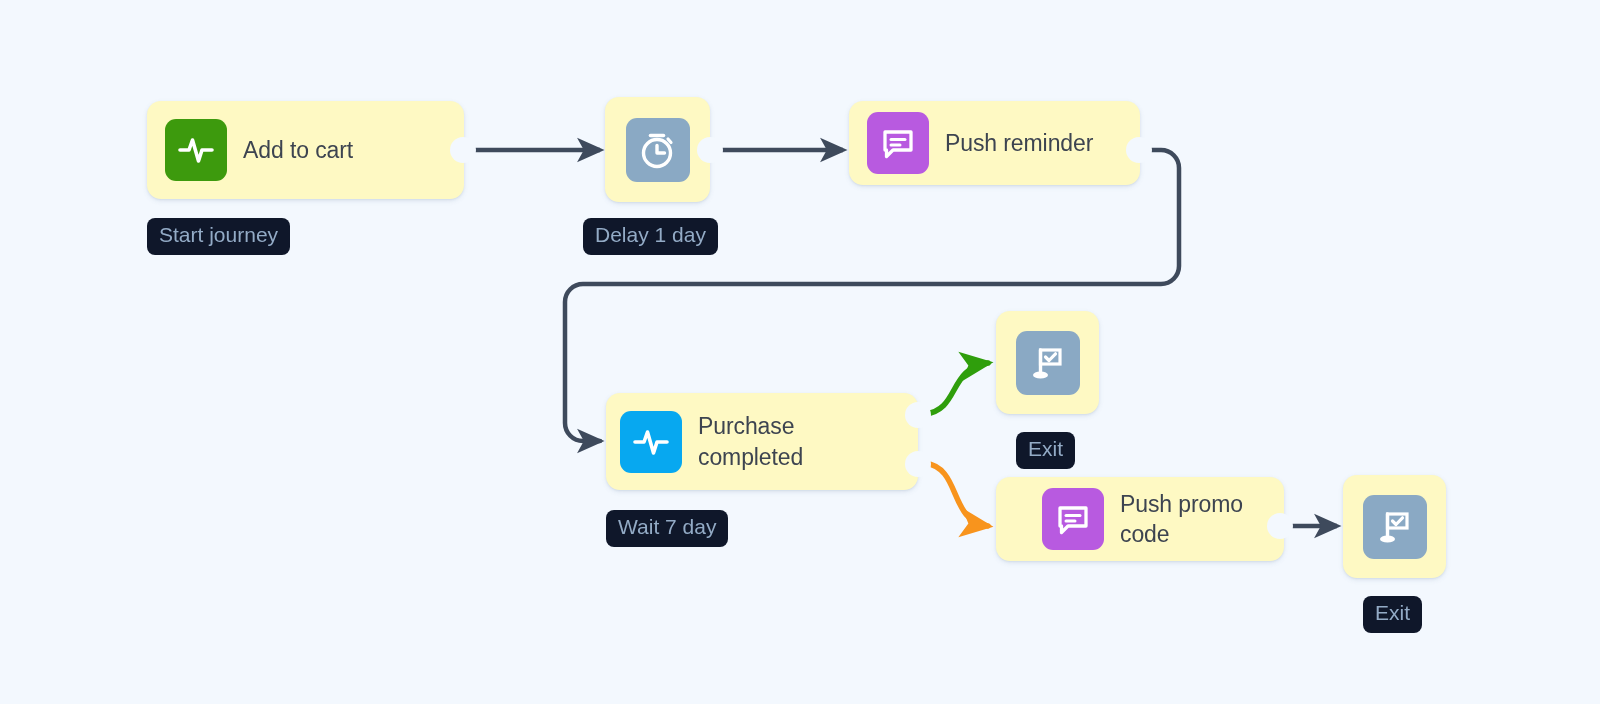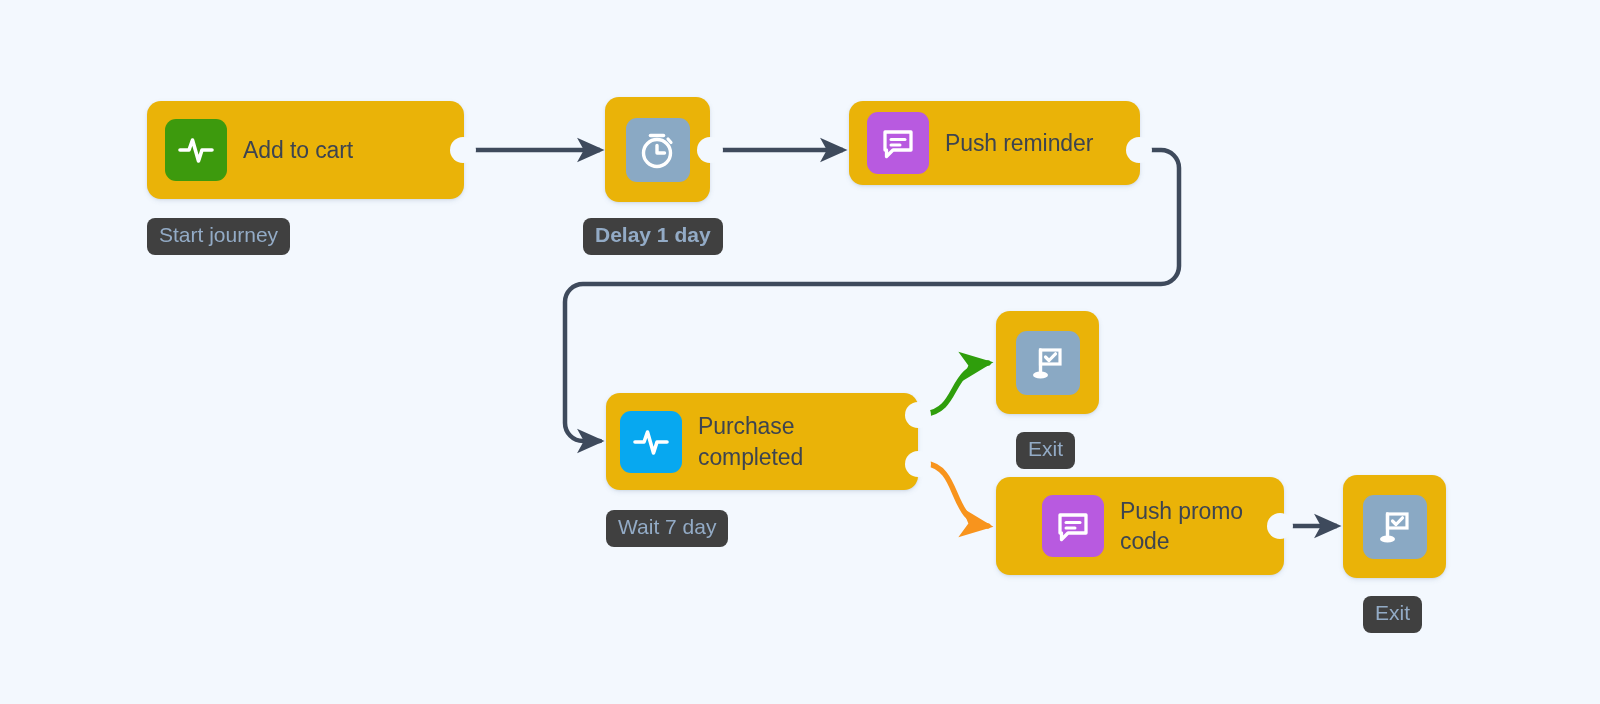--- a/index.html
+++ b/index.html
@@ -25,21 +25,21 @@
     position: absolute;
     left: 0;
     top: 0;
     width: 1600px;
     height: 704px;
     pointer-events: none;
   }
   
   .node {
     position: absolute;
-    background: #eab308;
+    background: #fef9c3;
     border-radius: 14px;
     box-shadow: 0 2px 5px rgba(80,110,150,0.13), 0 1px 2px rgba(80,110,150,0.10);
     display: flex;
     align-items: center;
     box-sizing: border-box;
   }
   .node.wide {
     padding: 14px 18px;
     gap: 16px;
   }
@@ -87,21 +87,21 @@
     background: #f3f8fe;
     z-index: -1;
   }
   .port.dark  { background: #3e4a5c; }
   .port.green { background: #2f9e0c; }
   .port.orange{ background: #f8941d; }
 
   
   .chip {
     position: absolute;
-    background: #404040;
+    background: #0f172a;
     color: #93abc6;
     font-size: 21px;
     border-radius: 8px;
     padding: 5px 12px 7px 12px;
     line-height: 1.18;
     white-space: nowrap;
   }
   svg { display: block; }
 </style>
 </head>
@@ -159,21 +159,21 @@
     <div class="tile" style="background:#8aa9c4;">
       <svg width="46" height="46" viewBox="0 0 46 46">
         <circle cx="22" cy="26" r="13.5" fill="none" stroke="#ffffff" stroke-width="3.4"></circle>
         <path d="M22 18.5 V26 H29.5" fill="none" stroke="#ffffff" stroke-width="3.4" stroke-linecap="round" stroke-linejoin="round"></path>
         <path d="M15.5 8.5 H28.5" stroke="#ffffff" stroke-width="3.6" stroke-linecap="round"></path>
         <path d="M33 12 L36 15.5" stroke="#ffffff" stroke-width="3.2" stroke-linecap="round"></path>
       </svg>
     </div>
   </div>
   <div class="port dark" style="left:702px; top:142px;"></div>
-  <div class="chip" style="left:583px; top:218px;font-weight:bold;">Delay 1 day</div>
+  <div class="chip" style="left:583px; top:218px;">Delay 1 day</div>
 
   <div class="node wide" style="left:849px; top:101px; width:291px; height:84px;">
     <div class="tile" style="background:#b85ae0;">
       <svg width="42" height="42" viewBox="0 0 42 42">
         <path d="M8 10 H34 V28 H16 L9.5 34.5 V28 H8 Z" fill="none" stroke="#ffffff" stroke-width="3.3" stroke-linejoin="round"></path>
         <path d="M14 17.5 H28" stroke="#ffffff" stroke-width="3" stroke-linecap="round"></path>
         <path d="M14 23 H23" stroke="#ffffff" stroke-width="3" stroke-linecap="round"></path>
       </svg>
     </div>
     <div class="node-title">Push reminder</div>
@@ -198,21 +198,21 @@
       <svg width="46" height="46" viewBox="0 0 46 46">
         <path d="M15.5 10 V34" stroke="#ffffff" stroke-width="3.4" stroke-linecap="round"></path>
         <rect x="15.5" y="10" width="19.5" height="14" fill="none" stroke="#ffffff" stroke-width="3.2"></rect>
         <path d="M20.5 17 L24 20.5 L30.5 13.8" fill="none" stroke="#ffffff" stroke-width="3.2" stroke-linecap="round" stroke-linejoin="round"></path>
         <ellipse cx="15.5" cy="35" rx="7.5" ry="3.6" fill="#ffffff"></ellipse>
       </svg>
     </div>
   </div>
   <div class="chip" style="left:1016px; top:432px;">Exit</div>
 
-  <div class="node wide" style="left:996px; top:477px; width:288px; height:98px;padding-left:46px;">
+  <div class="node wide" style="left:996px; top:477px; width:288px; height:84px;padding-left:46px;">
     <div class="tile" style="background:#b85ae0;">
       <svg width="42" height="42" viewBox="0 0 42 42">
         <path d="M8 10 H34 V28 H16 L9.5 34.5 V28 H8 Z" fill="none" stroke="#ffffff" stroke-width="3.3" stroke-linejoin="round"></path>
         <path d="M14 17.5 H28" stroke="#ffffff" stroke-width="3" stroke-linecap="round"></path>
         <path d="M14 23 H23" stroke="#ffffff" stroke-width="3" stroke-linecap="round"></path>
       </svg>
     </div>
     <div class="node-title">Push promo
 code</div>
   </div>

